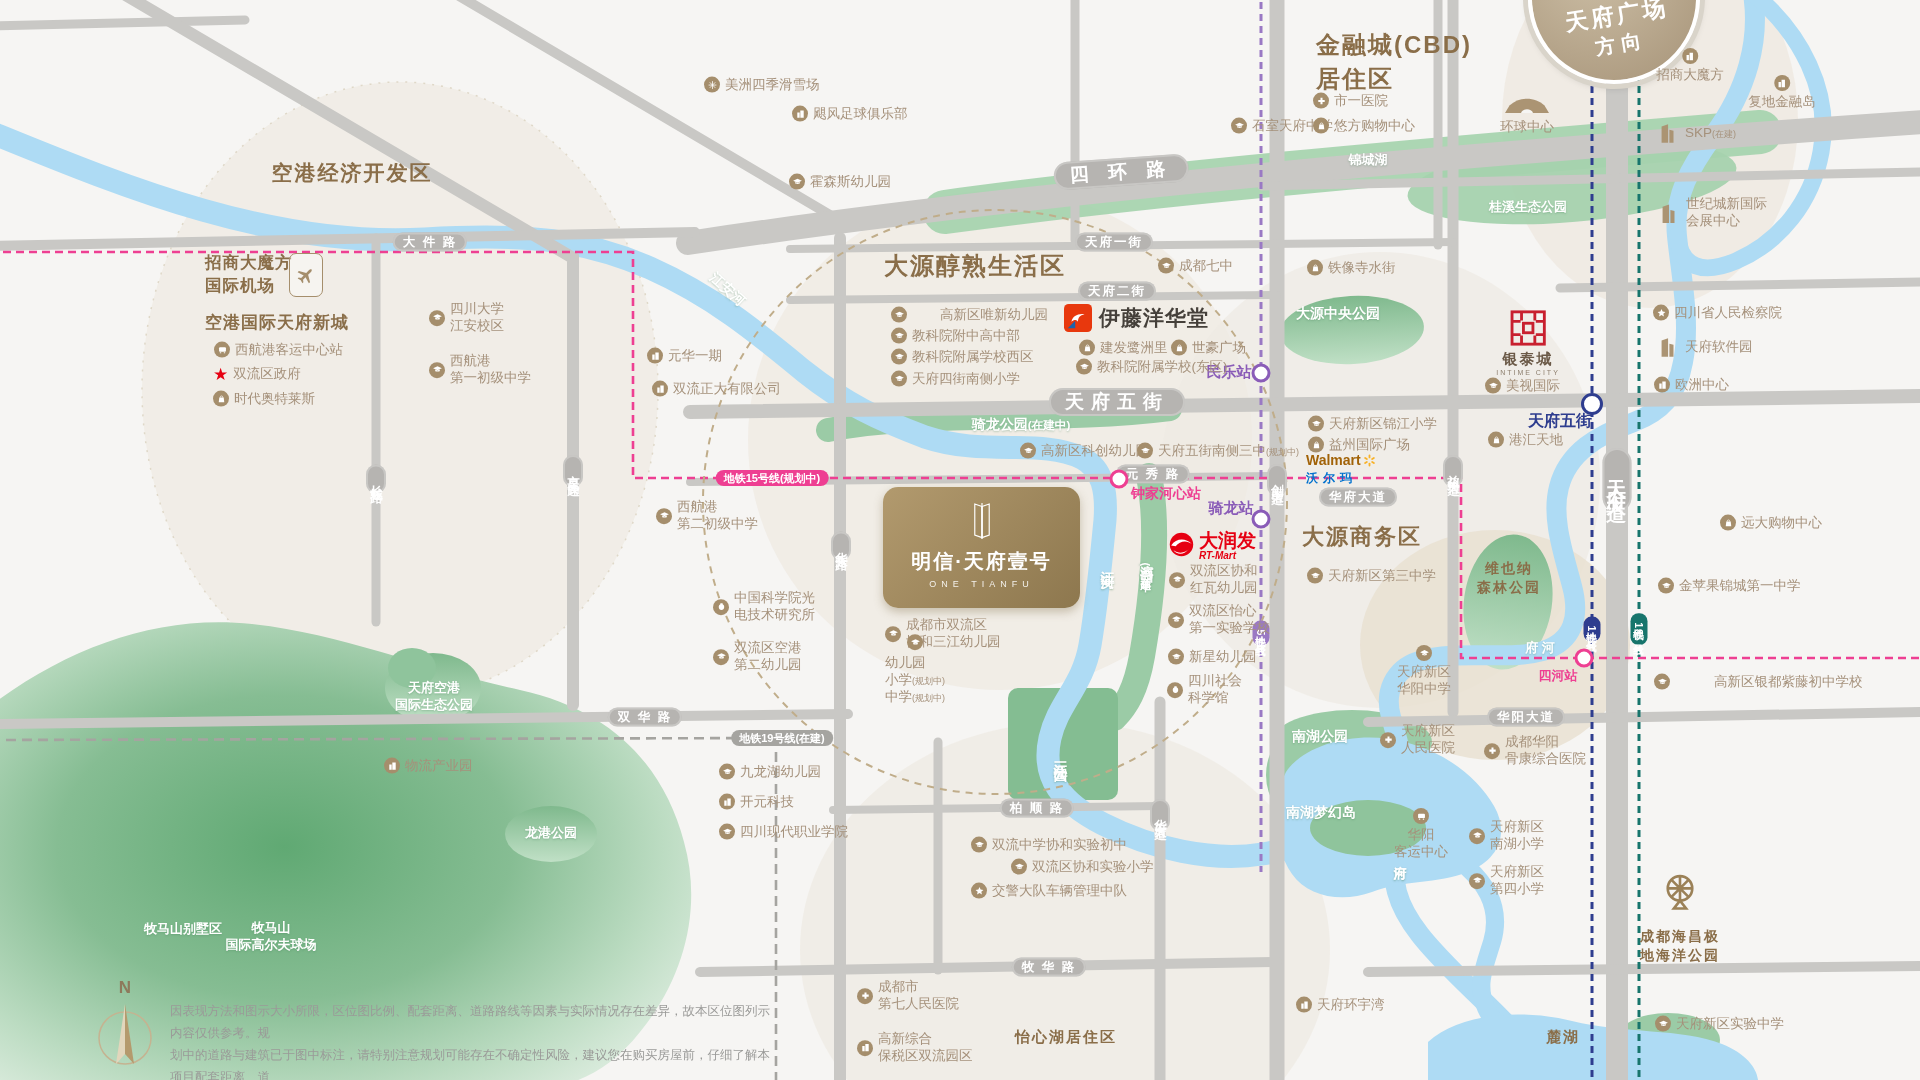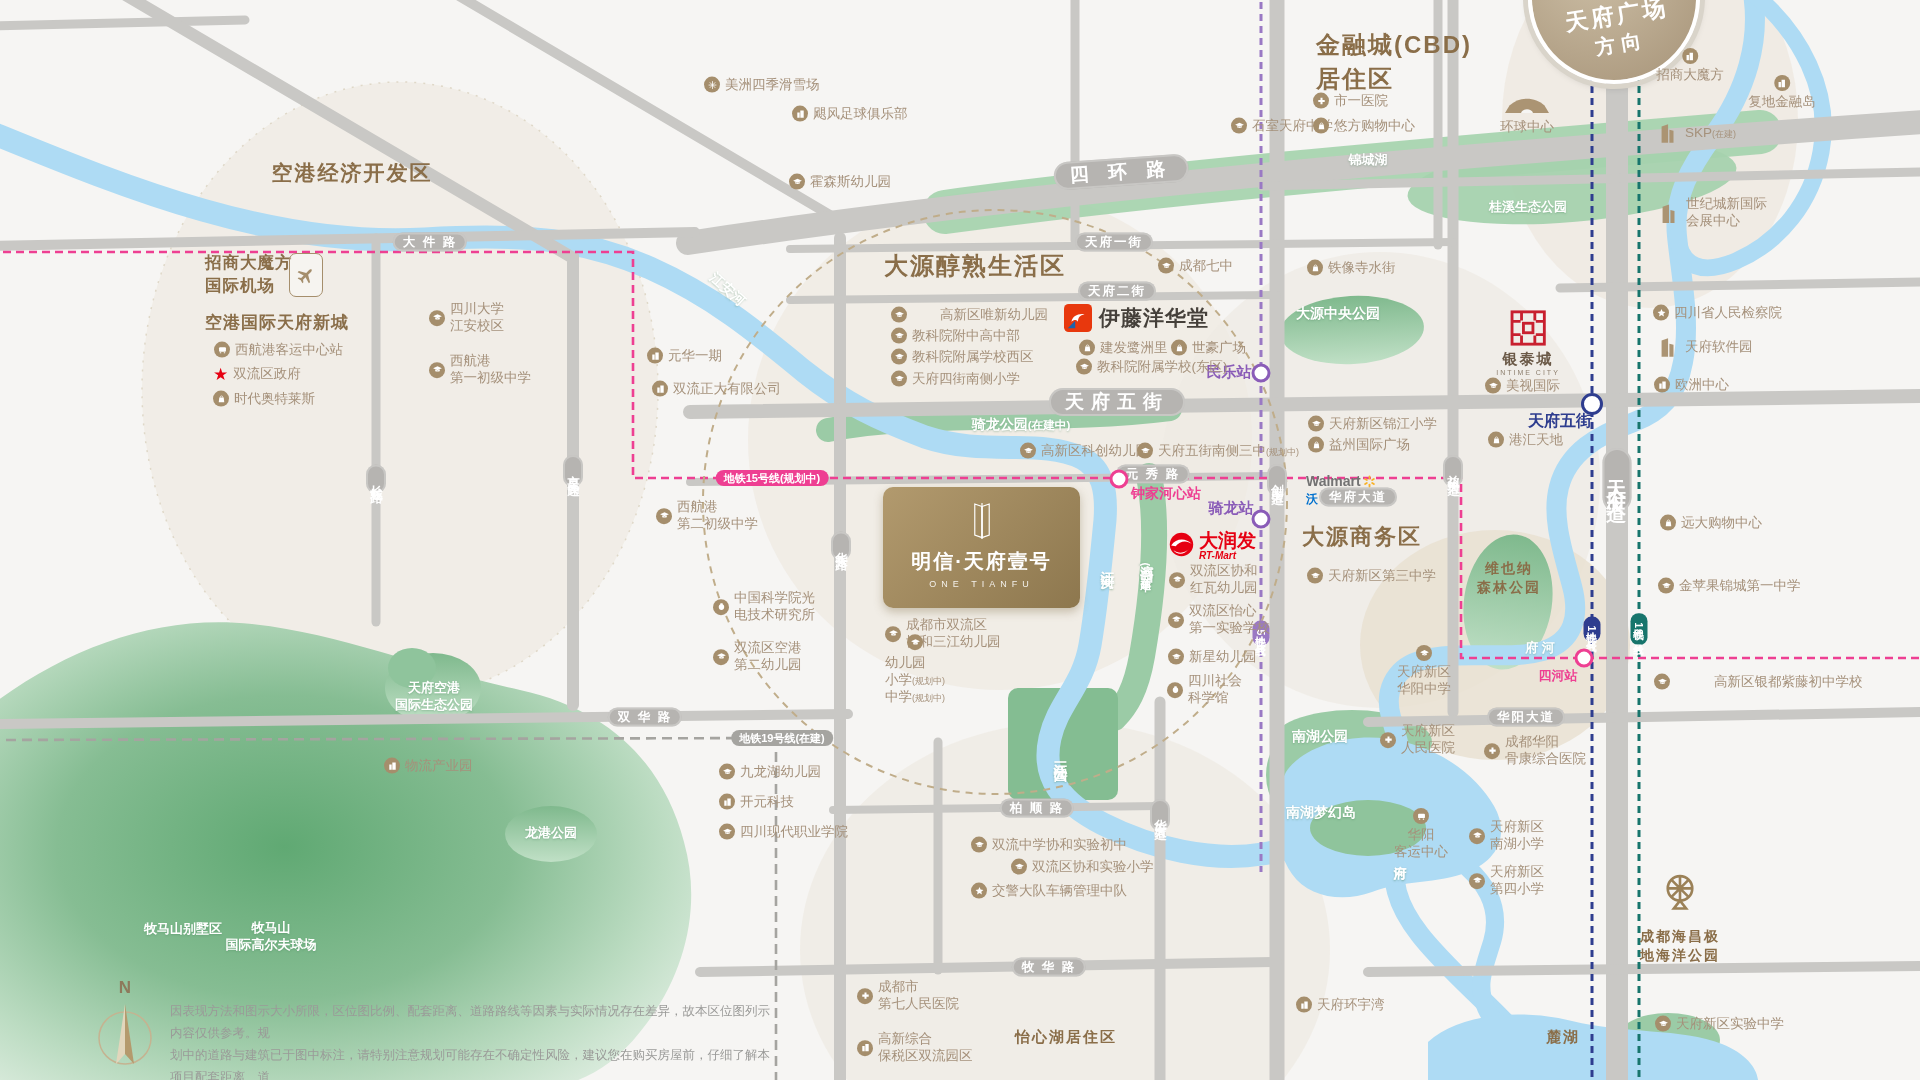--- a/index.html
+++ b/index.html
@@ -31,21 +31,21 @@
   .poi .lab small{font-size:9px;}
   .poi .cir{width:16px;height:16px;border-radius:50%;background:#a58e6c;display:flex;
         align-items:center;justify-content:center;flex:none;}
   .poi .cir svg{width:11px;height:11px;display:block;}
   .poi .bare{display:flex;align-items:center;justify-content:center;flex:none;}
   .poi .bare svg{display:block;}
   .star-red{color:#e60012;font-size:17px;line-height:1;}
   .sta{position:absolute;border-radius:50%;background:#fff;transform:translate(-50%,-50%);}
   .sta-lab{position:absolute;transform:translate(-50%,-50%);font-weight:bold;white-space:nowrap;}
   
-  #card{position:absolute;left:883px;top:487px;width:197px;height:121px;border-radius:10px;
+  #card{position:absolute;left:883px;top:487px;width:197px;height:121px;border-radius:15px;
         background:linear-gradient(135deg,#b29a6e,#8d774e);box-shadow:0 4px 10px rgba(120,100,60,.35);
         display:flex;flex-direction:column;align-items:center;justify-content:flex-start;}
   #card .clogo{margin-top:13px;}
   #card .cname{color:#fff;font-size:20px;font-weight:bold;letter-spacing:2px;margin-top:6px;}
   #card .cen{color:rgba(255,255,255,.88);font-size:9px;letter-spacing:5px;margin-top:4px;}
   
   #airport{position:absolute;left:205px;top:251px;}
   #airport .al{font-size:16.5px;font-weight:bold;color:#8a6e49;line-height:1.4;letter-spacing:1px;}
   #airport .abox{position:absolute;left:84px;top:2px;width:32px;height:42px;border:1.5px solid #a58e6c;
         border-radius:7px;display:flex;align-items:center;justify-content:center;background:rgba(255,255,255,.4);}
@@ -57,21 +57,21 @@
         display:flex;flex-direction:column;align-items:center;justify-content:flex-end;padding-bottom:22px;box-sizing:border-box;}
   #badge .b1{color:#fff;font-size:23px;font-weight:bold;letter-spacing:3px;}
   #badge .b2{color:#fff;font-size:20px;font-weight:bold;letter-spacing:6px;}
   
   #yokado{position:absolute;left:1064px;top:304px;display:flex;align-items:center;gap:7px;}
   #yokado .yt{font-size:21px;font-weight:bold;color:#45403a;letter-spacing:1px;}
   #rtmart{position:absolute;left:1168px;top:531px;display:flex;align-items:flex-start;gap:4px;}
   #rtmart .r1{font-size:19px;font-weight:bold;color:#e60012;line-height:1;}
   #rtmart .r2{font-size:10px;font-weight:bold;font-style:italic;color:#e60012;}
   #walmart{position:absolute;left:1306px;top:452px;}
-  #walmart .w1{font-size:14px;font-weight:bold;color:#737373;display:flex;align-items:center;gap:2px;margin-top:21px;}
+  #walmart .w1{font-size:14px;font-weight:bold;color:#a16207;display:flex;align-items:center;gap:2px;}
   #walmart .w2{font-size:12px;font-weight:bold;color:#0071ce;letter-spacing:5px;}
   #intime{position:absolute;left:1528px;top:309px;display:flex;flex-direction:column;align-items:center;transform:translateX(-50%);}
   #intime .i1{font-size:15px;font-weight:bold;color:#6b5a48;letter-spacing:2px;margin-top:3px;}
   #intime .i2{font-size:7px;color:#8d7f6e;letter-spacing:2px;}
   
   #disc{position:absolute;left:170px;top:1000px;width:600px;color:#9a9a98;font-size:12.5px;line-height:1.76;}
   #compassN{position:absolute;left:125px;top:988px;transform:translate(-50%,-50%);color:#8d7a5c;font-size:17px;font-weight:bold;}
 </style>
 </head>
 <body>
@@ -682,21 +682,21 @@
         <span class="lab">四川省人民检察院</span>
       </div>
       <div class="poi" style="left: 1654px; top: 385px;">
         <span class="cir">
           <svg viewBox="0 0 24 24">
             <use href="#s-build"></use>
           </svg>
         </span>
         <span class="lab">欧洲中心</span>
       </div>
-      <div class="poi" style="left: 1660px; top: 523px; text-align: center;">
+      <div class="poi" style="left: 1720px; top: 523px; text-align: center;">
         <span class="cir">
           <svg viewBox="0 0 24 24">
             <use href="#s-bag"></use>
           </svg>
         </span>
         <span class="lab">远大购物中心</span>
       </div>
       <div class="poi" style="left: 1658px; top: 586px;">
         <span class="cir">
           <svg viewBox="0 0 24 24">

